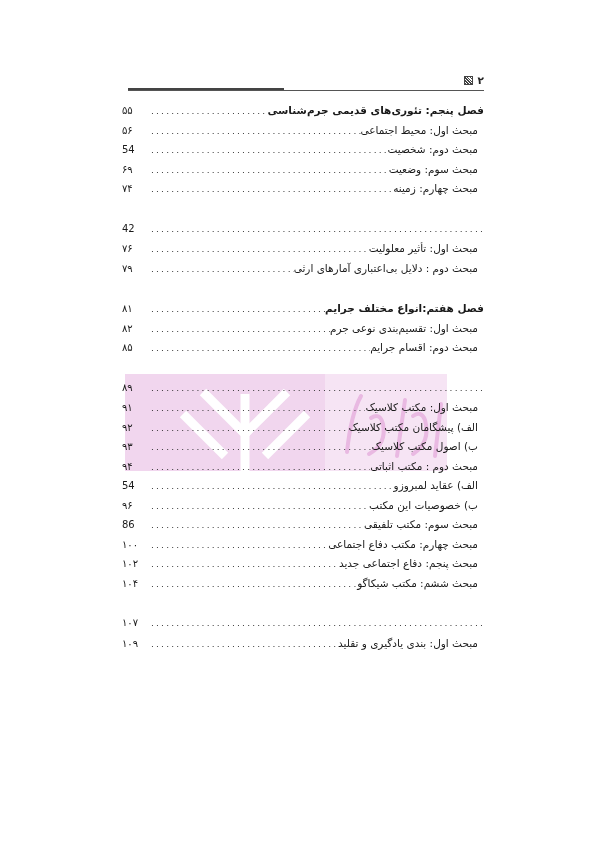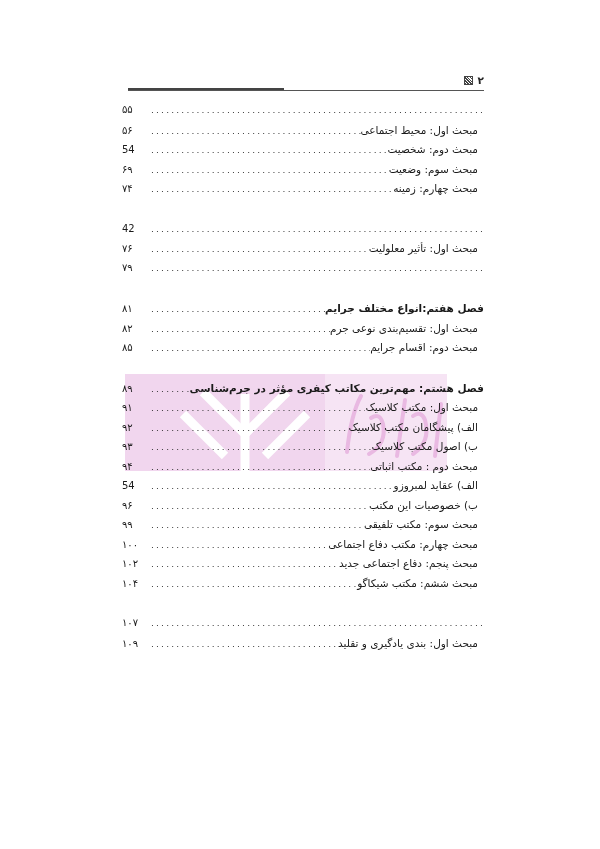--- a/index.html
+++ b/index.html
@@ -73,20 +73,21 @@
         <path d="M288 80 Q306 68 300 46 Q296 36 288 42"></path>
         <path d="M310 82 L316 30"></path>
       </g>
     </svg>
   </div>
 
   <div class="toc">
 
     <div class="section">
       <div class="row chapter">
+        <span class="title">فصل پنجم: تئوری‌های قدیمی جرم‌شناسی</span>
         <span class="dots">..............................................................................</span>
         <span class="num">۵۵</span>
       </div>
       <div class="row">
         <span class="title">مبحث اول: محیط اجتماعی</span>
         <span class="dots">..............................................................................</span>
         <span class="num">۵۶</span>
       </div>
       <div class="row">
         <span class="title">مبحث دوم: شخصیت</span>
@@ -111,20 +112,21 @@
       <div class="row chapter">
         <span class="dots">..............................................................................</span>
         <span class="num">42</span>
       </div>
       <div class="row">
         <span class="title">مبحث اول: تأثیر معلولیت</span>
         <span class="dots">..............................................................................</span>
         <span class="num">۷۶</span>
       </div>
       <div class="row">
+        <span class="title">مبحث دوم : دلایل بی‌اعتباری آمارهای ارثی</span>
         <span class="dots">..............................................................................</span>
         <span class="num">۷۹</span>
       </div>
     </div>
 
     <div class="gap"></div>
 
     <div class="section">
       <div class="row chapter">
         <span class="title">فصل هفتم:انواع مختلف جرایم</span>
@@ -140,21 +142,20 @@
         <span class="title">مبحث دوم: اقسام جرایم</span>
         <span class="dots">..............................................................................</span>
         <span class="num">۸۵</span>
       </div>
     </div>
 
     <div class="gap"></div>
 
     <div class="section">
       <div class="row chapter">
-        <span class="title">فصل هشتم: مهم‌ترین مکاتب کیفری مؤثر در جرم‌شناسی</span>
         <span class="dots">..............................................................................</span>
         <span class="num">۸۹</span>
       </div>
       <div class="row">
         <span class="title">مبحث اول: مکتب کلاسیک</span>
         <span class="dots">..............................................................................</span>
         <span class="num">۹۱</span>
       </div>
       <div class="row">
         <span class="title">الف) پیشگامان مکتب کلاسیک</span>
@@ -177,21 +178,21 @@
         <span class="num">54</span>
       </div>
       <div class="row">
         <span class="title">ب) خصوصیات این مکتب</span>
         <span class="dots">..............................................................................</span>
         <span class="num">۹۶</span>
       </div>
       <div class="row">
         <span class="title">مبحث سوم: مکتب تلفیقی</span>
         <span class="dots">..............................................................................</span>
-        <span class="num">۹۹</span>
+        <span class="num">86</span>
       </div>
       <div class="row">
         <span class="title">مبحث چهارم: مکتب دفاع اجتماعی</span>
         <span class="dots">..............................................................................</span>
         <span class="num">۱۰۰</span>
       </div>
       <div class="row">
         <span class="title">مبحث پنجم: دفاع اجتماعی جدید</span>
         <span class="dots">..............................................................................</span>
         <span class="num">۱۰۲</span>

